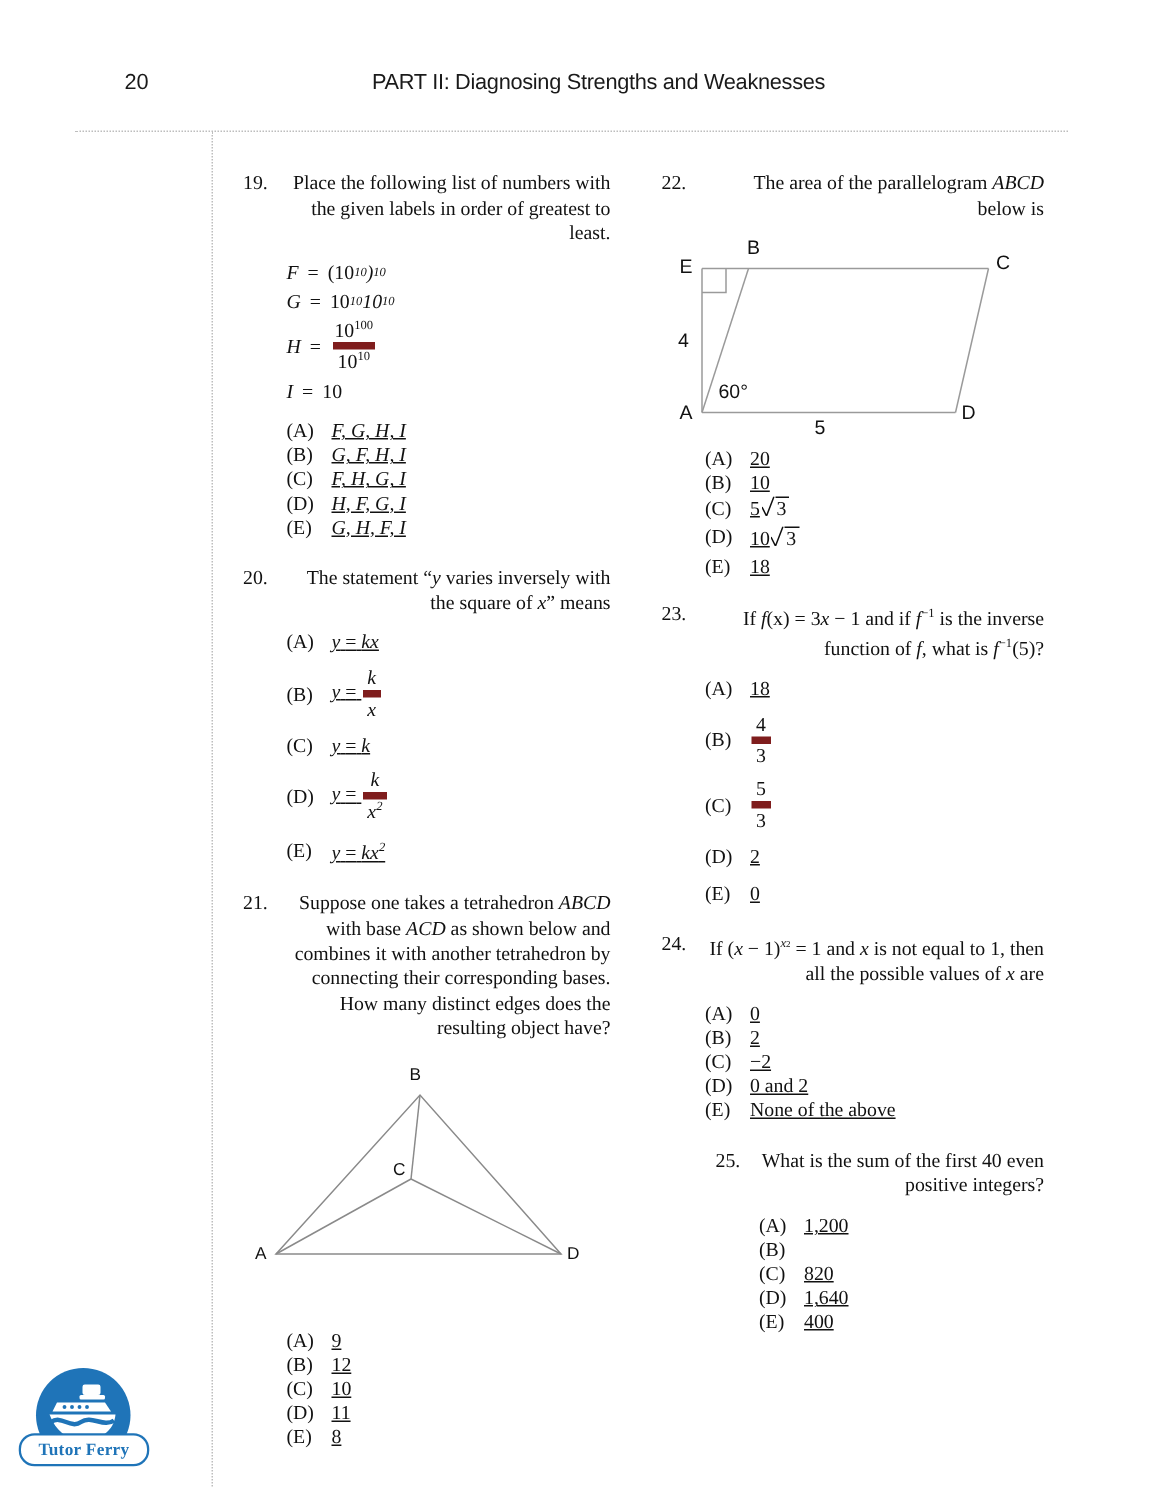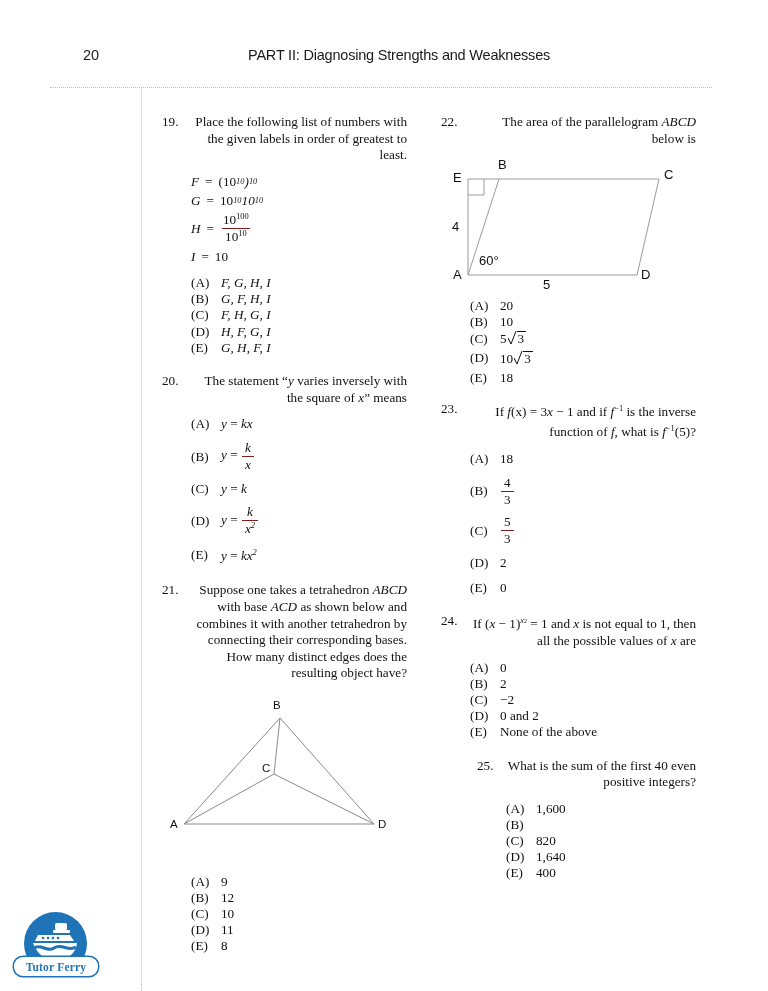--- a/index.html
+++ b/index.html
@@ -65,31 +65,31 @@
     font-style: italic; display: flex; align-items: center;
     margin-bottom: 2px;
   }
   .fline .rhs { font-style: normal; margin-left: 6px; }
   .upr { font-size: 8.4px; vertical-align: super; }
   .frac {
     display: inline-flex; flex-direction: column; align-items: center;
     vertical-align: middle; margin: 0 1px;
   }
   .frac .num { padding: 0 3px 1px; line-height: 1.05; }
-  .frac .den { padding: 1px 3px 0; line-height: 1.05; border-top: 1px solid #7f1d1d; }
+  .frac .den { padding: 1px 3px 0; line-height: 1.05; border-top: 5px solid #7f1d1d; }
 
   
   .choices { margin: 10px 0 0 29px; }
   .choice {
     display: flex; align-items: center;
     font-size: 13.2px; line-height: 15.6px;
     margin-bottom: 0.5px;
   }
   .choice .lbl { width: 30px; flex: none; }
-  .choice .val { flex: 1; }
+  .choice .val { flex: 1; text-decoration: underline; }
   .choices.loose .choice { margin-bottom: 9px; }
   .choices.loose .choice:last-child { margin-bottom: 0; }
 
   
   .rad { display: inline-flex; align-items: flex-start; margin-left: 1px; }
   .rad .tick {
     display: inline-block; width: 9px; height: 13px; position: relative; top: 1px;
   }
   .rad .tick svg { display: block; }
   .rad .under {
@@ -433,21 +433,21 @@
     </div>
 
     <div class="q" style="margin-top:18px;margin-left:36px;">
       <div class="q-head">
         <div class="q-num">25.</div>
         <div class="q-text">What is the sum of the first 40 even positive integers?</div>
       </div>
       <div class="choices">
         <div class="choice">
             <span class="lbl">(A)</span>
-            <span class="val">1,600</span>
+            <span class="val">1,200</span>
           </div>
         <div class="choice">
             <span class="lbl">(B)</span>
           </div>
         <div class="choice">
             <span class="lbl">(C)</span>
             <span class="val">820</span>
           </div>
         <div class="choice">
             <span class="lbl">(D)</span>

